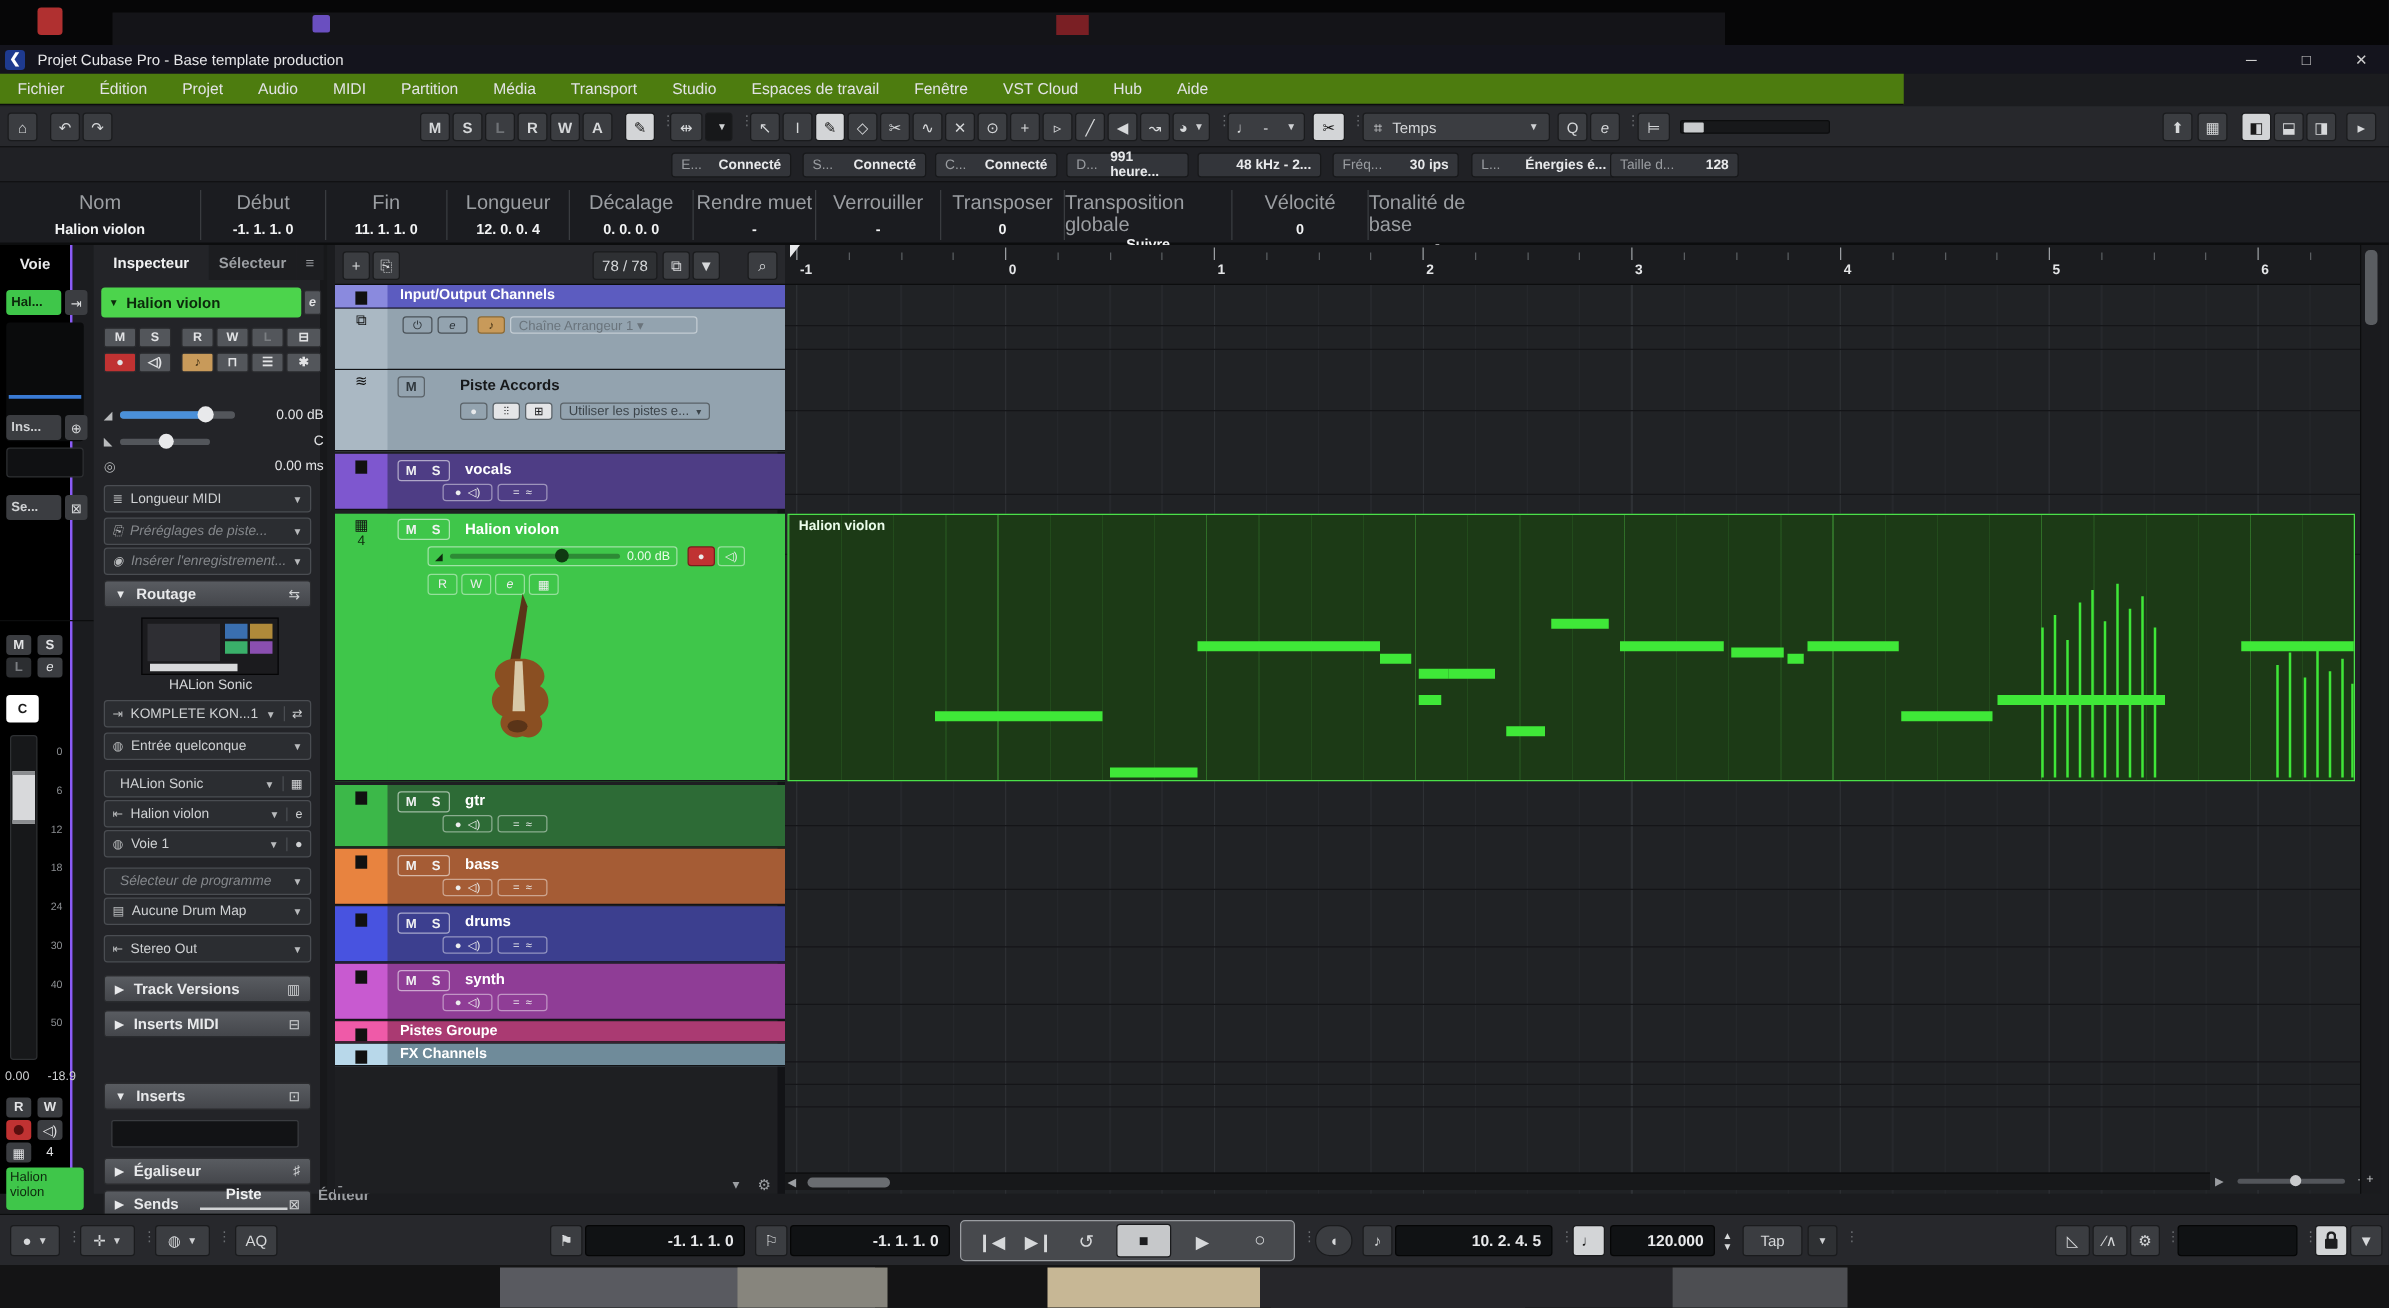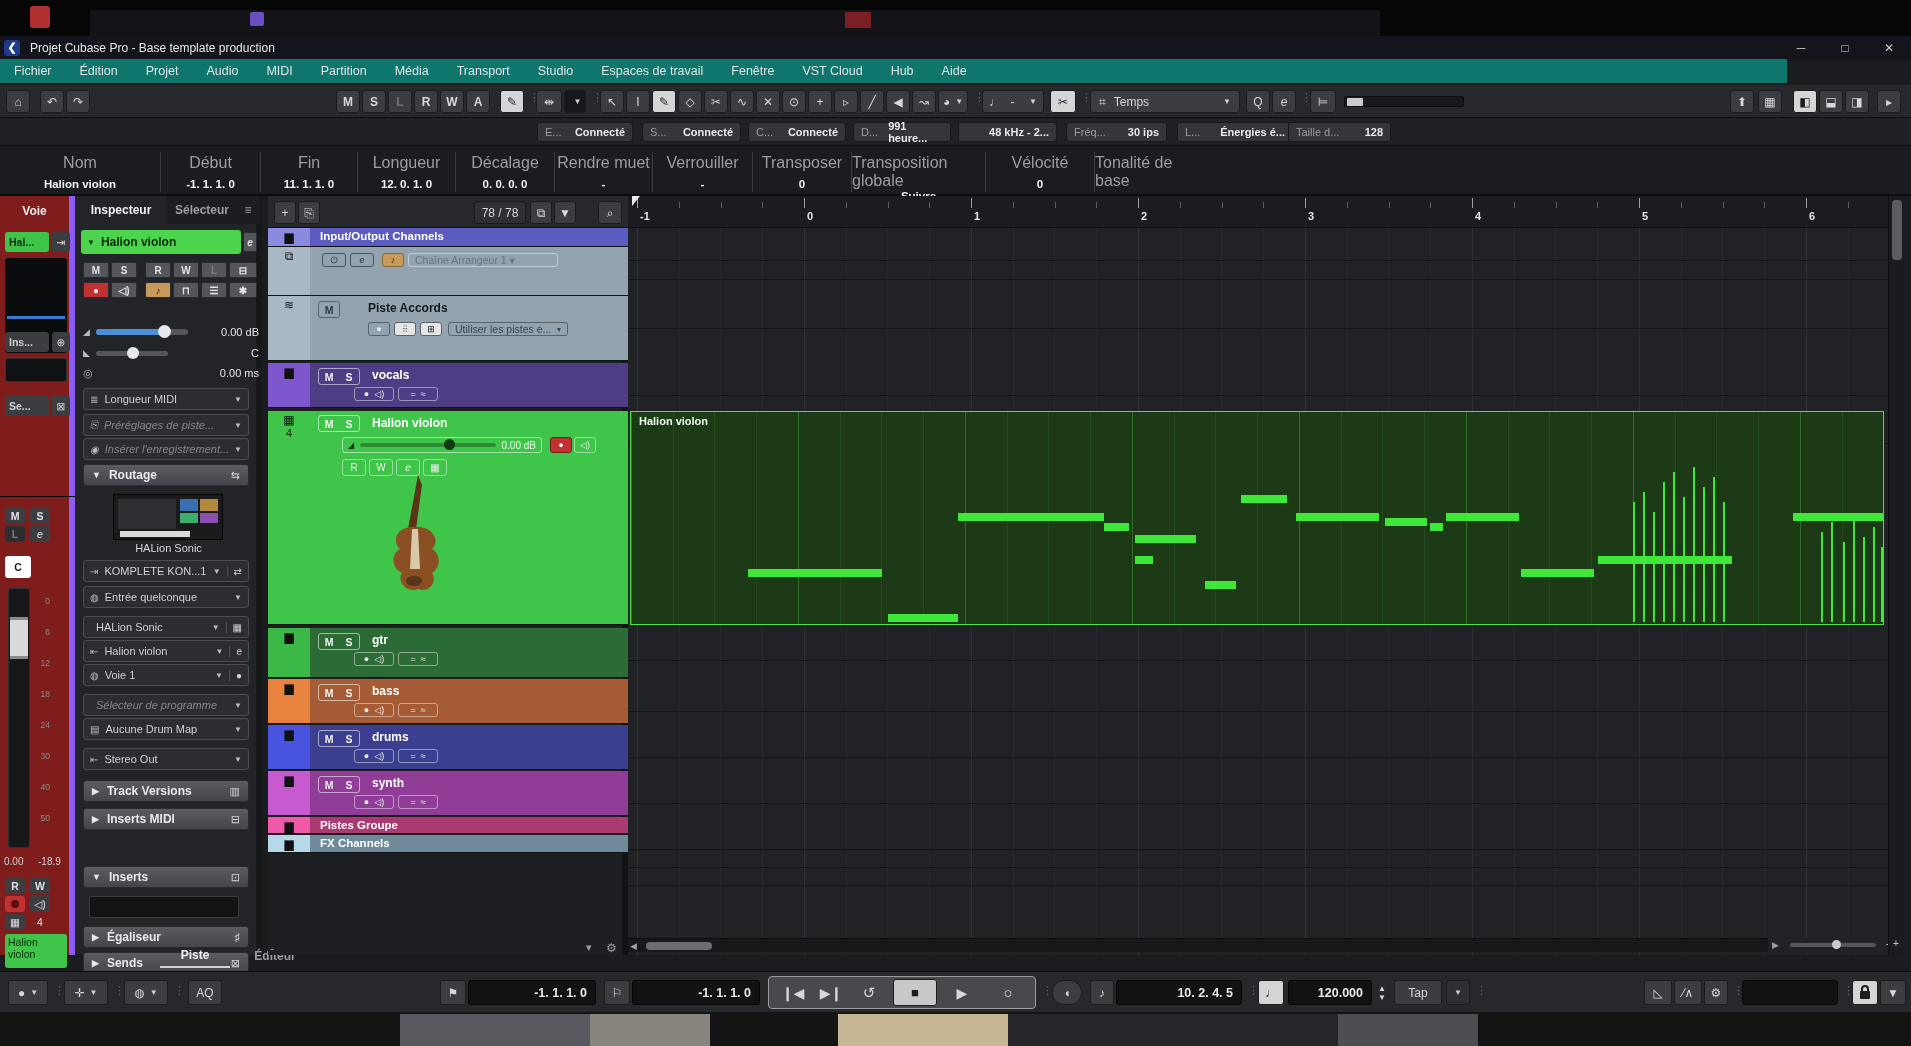--- a/index.html
+++ b/index.html
@@ -12,21 +12,21 @@
   #top-strip .winbar { left:90px; top:10px; width:1290px; height:26px; background:#141418; }
   #bottom-strip { left:0; top:1012px; width:1911px; height:34px; background:#141415; }
 
   
   #titlebar { left:0; top:36px; width:1911px; height:23px; background:#14141d; display:flex; align-items:center; }
   #titlebar .appicon { width:16px; height:16px; margin-left:4px; border-radius:3px; background:#1e3a8f; color:#fff; font-size:11px; font-weight:bold; text-align:center; line-height:15px; }
   #titlebar .title { color:#e6e6e8; font-size:12px; margin-left:10px; }
   .wbtn { width:44px; height:23px; color:#cfcfcf; font-size:12px; display:flex; align-items:center; justify-content:center; }
 
   
-  #menubar { left:0; top:59px; width:1787px; height:25px; background:#0f766e; display:flex; align-items:center; border-bottom:1px solid #0c0d0e; }
+  #menubar { left:0; top:59px; width:1523px; height:25px; background:#4d7c0f; display:flex; align-items:center; border-bottom:1px solid #0c0d0e; }
   .menu-item { color:#e2e3e5; font-size:12.5px; padding:0 14px; height:100%; display:flex; align-items:center; }
 
   
   #toolbar { left:0; top:85px; width:1911px; height:33px; background:#27282c; border-bottom:1px solid #0c0d0e; }
   .tbtn { position:absolute; top:5px; height:23px; background:#3b3d41; border:1px solid #1a1b1d; border-radius:3px; color:#d6d8da; font-size:12px; display:flex; align-items:center; justify-content:center; }
   .tbtn.lit { background:#d3d5d7; color:#1a1a1a; }
   .tbtn.dim { color:#6f7276; }
   .tsep { position:absolute; top:8px; width:3px; height:17px; color:#6a6d71; font-size:11px; line-height:8px; }
   .ddv { font-size:8px; margin-left:5px; color:#cfd1d3; }
   .slider-track { position:absolute; background:#17181a; border:1px solid #0c0d0e; border-radius:2px; }
@@ -38,21 +38,21 @@
   .chip .cl { color:#9a9da1; font-size:11px; margin-right:10px; }
   .chip .cv { color:#e8e9eb; font-size:11px; font-weight:bold; }
 
   
   #infoline { left:0; top:146px; width:1911px; height:50px; background:#1b1c20; border-bottom:2px solid #0c0d0e; }
   .info-col { position:absolute; top:6px; height:40px; border-left:1px solid #3a3c40; display:flex; flex-direction:column; align-items:center; justify-content:space-between; padding:2px 0; }
   .info-col .lab { color:#9b9ea2; font-size:16px; }
   .info-col .val { color:#f2f3f4; font-size:11.5px; font-weight:bold; }
 
   
-  #voie { left:0; top:196px; width:75px; height:759px; background:#7f1d1d; border-right:6px solid #8b5cf6; }
+  #voie { left:0; top:196px; width:58px; height:759px; background:#000000; border-right:2px solid #8b5cf6; }
   #voie .hd { color:#e8e9eb; font-size:12px; font-weight:bold; text-align:center; padding-top:8px; }
   .vbox { position:absolute; left:5px; border-radius:3px; font-size:10.5px; display:flex; align-items:center; }
   .small-num { color:#8b8e92; font-size:8.5px; text-align:right; }
 
   
   #inspector { left:75px; top:196px; width:187px; height:759px; background:#232428; border-right:6px solid #17181a; }
   .insp-tab { position:absolute; top:0; height:28px; display:flex; align-items:center; justify-content:center; font-size:12px; font-weight:bold; }
   .ihdr { position:absolute; left:6px; width:160px; height:24px; background:#4cd44c; border-radius:3px; color:#0c2a0c; font-weight:bold; font-size:12px; display:flex; align-items:center; padding:0 6px; }
   .ibtn { position:absolute; height:16px; background:#53565b; border:1px solid #2a2b2e; border-radius:2px; color:#e2e3e5; font-size:10px; font-weight:bold; display:flex; align-items:center; justify-content:center; }
   .irow { position:absolute; left:8px; width:166px; height:22px; background:#2b2d31; border:1px solid #4a4d52; border-radius:3px; display:flex; align-items:center; padding:0 6px; color:#cfd1d3; font-size:11px; }
@@ -255,21 +255,21 @@
       <div class="info-col" style="left: 160px; width: 100px;">
         <div class="lab">Début</div>
         <div class="val">-1. 1. 1.  0</div>
       </div>
       <div class="info-col" style="left: 260px; width: 97px;">
         <div class="lab">Fin</div>
         <div class="val">11. 1. 1.  0</div>
       </div>
       <div class="info-col" style="left: 357px; width: 98px;">
         <div class="lab">Longueur</div>
-        <div class="val">12. 0. 1.  0</div>
+        <div class="val">12. 0. 0.  4</div>
       </div>
       <div class="info-col" style="left: 455px; width: 99px;">
         <div class="lab">Décalage</div>
         <div class="val">0. 0. 0.  0</div>
       </div>
       <div class="info-col" style="left: 554px; width: 98px;">
         <div class="lab">Rendre muet</div>
         <div class="val">-</div>
       </div>
       <div class="info-col" style="left: 652px; width: 100px;">

